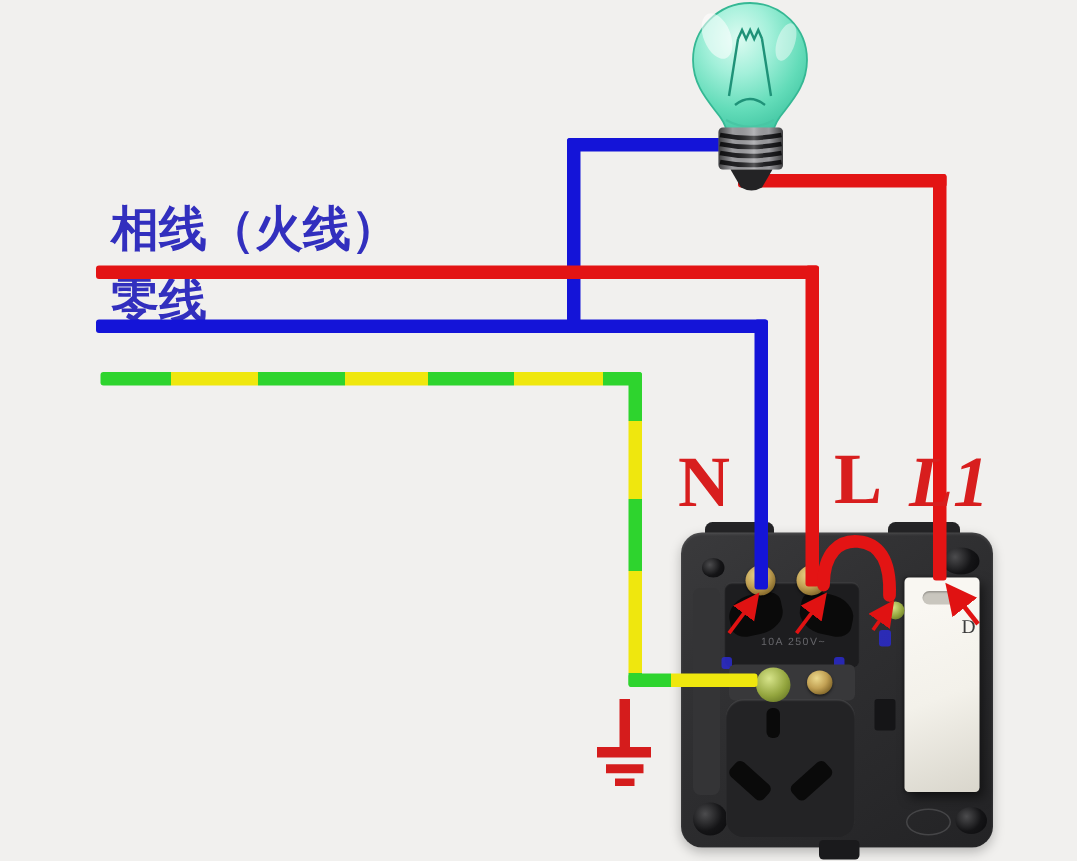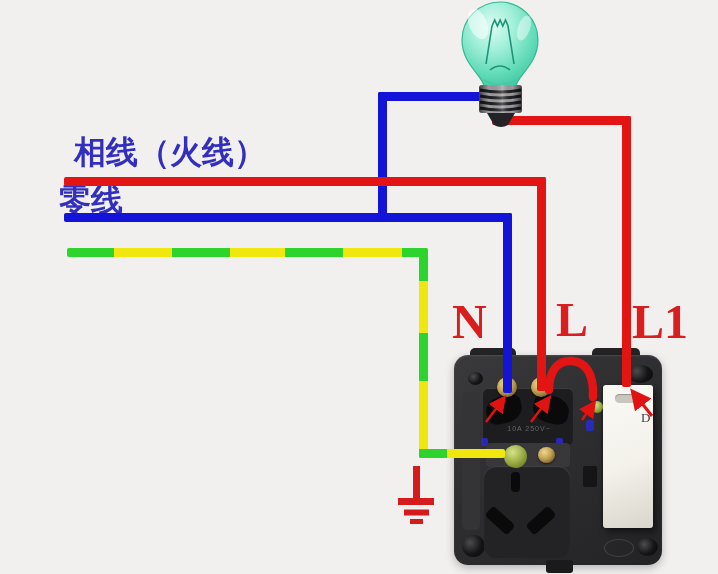--- a/index.html
+++ b/index.html
@@ -37,21 +37,21 @@
   #socket-rating{left:497px;top:425px;width:64px;font-size:7px;letter-spacing:1px;color:#66666a;text-align:center;line-height:1;font-family:"Liberation Sans",sans-serif;}
   .emboss-oval{border:1px solid #454547;border-radius:50%;}
   svg{position:absolute;left:0;top:0;pointer-events:none;}
 </style>
 </head>
 <body>
 
 <div id="stage">
 
   <div class="abs cn-label" style="left:74px;top:136px;">相线（火线）</div>
-  <div class="abs cn-label" style="left:59px;top:184px;">零线</div>
+  <div class="abs cn-label" style="left:74px;top:184px;">零线</div>
 
   <div class="abs bump" style="left:470px;top:348px;width:46px;height:10px;"></div>
   <div class="abs bump" style="left:592px;top:348px;width:48px;height:10px;"></div>
   <div class="abs" id="plate"></div>
   <div class="abs" style="left:462px;top:392px;width:18px;height:138px;background:#343436;border-radius:5px;"></div>
 
   <div class="abs hole" style="left:468px;top:372px;width:15px;height:13px;"></div>
   <div class="abs hole" style="left:628px;top:365px;width:25px;height:18px;"></div>
   <div class="abs hole" style="left:462px;top:535px;width:23px;height:22px;"></div>
   <div class="abs hole" style="left:637px;top:538px;width:21px;height:18px;"></div>
@@ -94,21 +94,21 @@
   <div class="wire" id="ground-v" style="left:419px;top:248px;width:9px;height:210px;"></div>
   <div class="wire" id="ground-h2" style="left:419px;top:449px;width:86px;height:9px;"></div>
 
   <div class="wire w-red" style="left:64px;top:177px;width:482px;height:9px;"></div>
   <div class="wire w-red" style="left:537px;top:177px;width:9px;height:214px;"></div>
   <div class="wire w-red" style="left:492px;top:116px;width:139px;height:9px;"></div>
   <div class="wire w-red" style="left:622px;top:116px;width:9px;height:271px;"></div>
 
   <div class="abs term-label" style="left:452px;top:298px;">N</div>
   <div class="abs term-label" style="left:556px;top:296px;">L</div>
-  <div class="abs term-label" style="left:632px;top:298px;">L1</div>
+  <div class="abs term-label" style="left:606px;top:298px;font-style:italic;">L1</div>
 
   <svg width="718" height="574" viewBox="0 0 718 574">
     <defs>
       <radialGradient id="bulbGrad" cx="40%" cy="28%" r="80%">
         <stop offset="0%" stop-color="#dcfbf1"></stop>
         <stop offset="35%" stop-color="#a3f0da"></stop>
         <stop offset="70%" stop-color="#63dcb9"></stop>
         <stop offset="100%" stop-color="#3cc29e"></stop>
       </radialGradient>
       <linearGradient id="baseSide" x1="0" y1="0" x2="1" y2="0">

